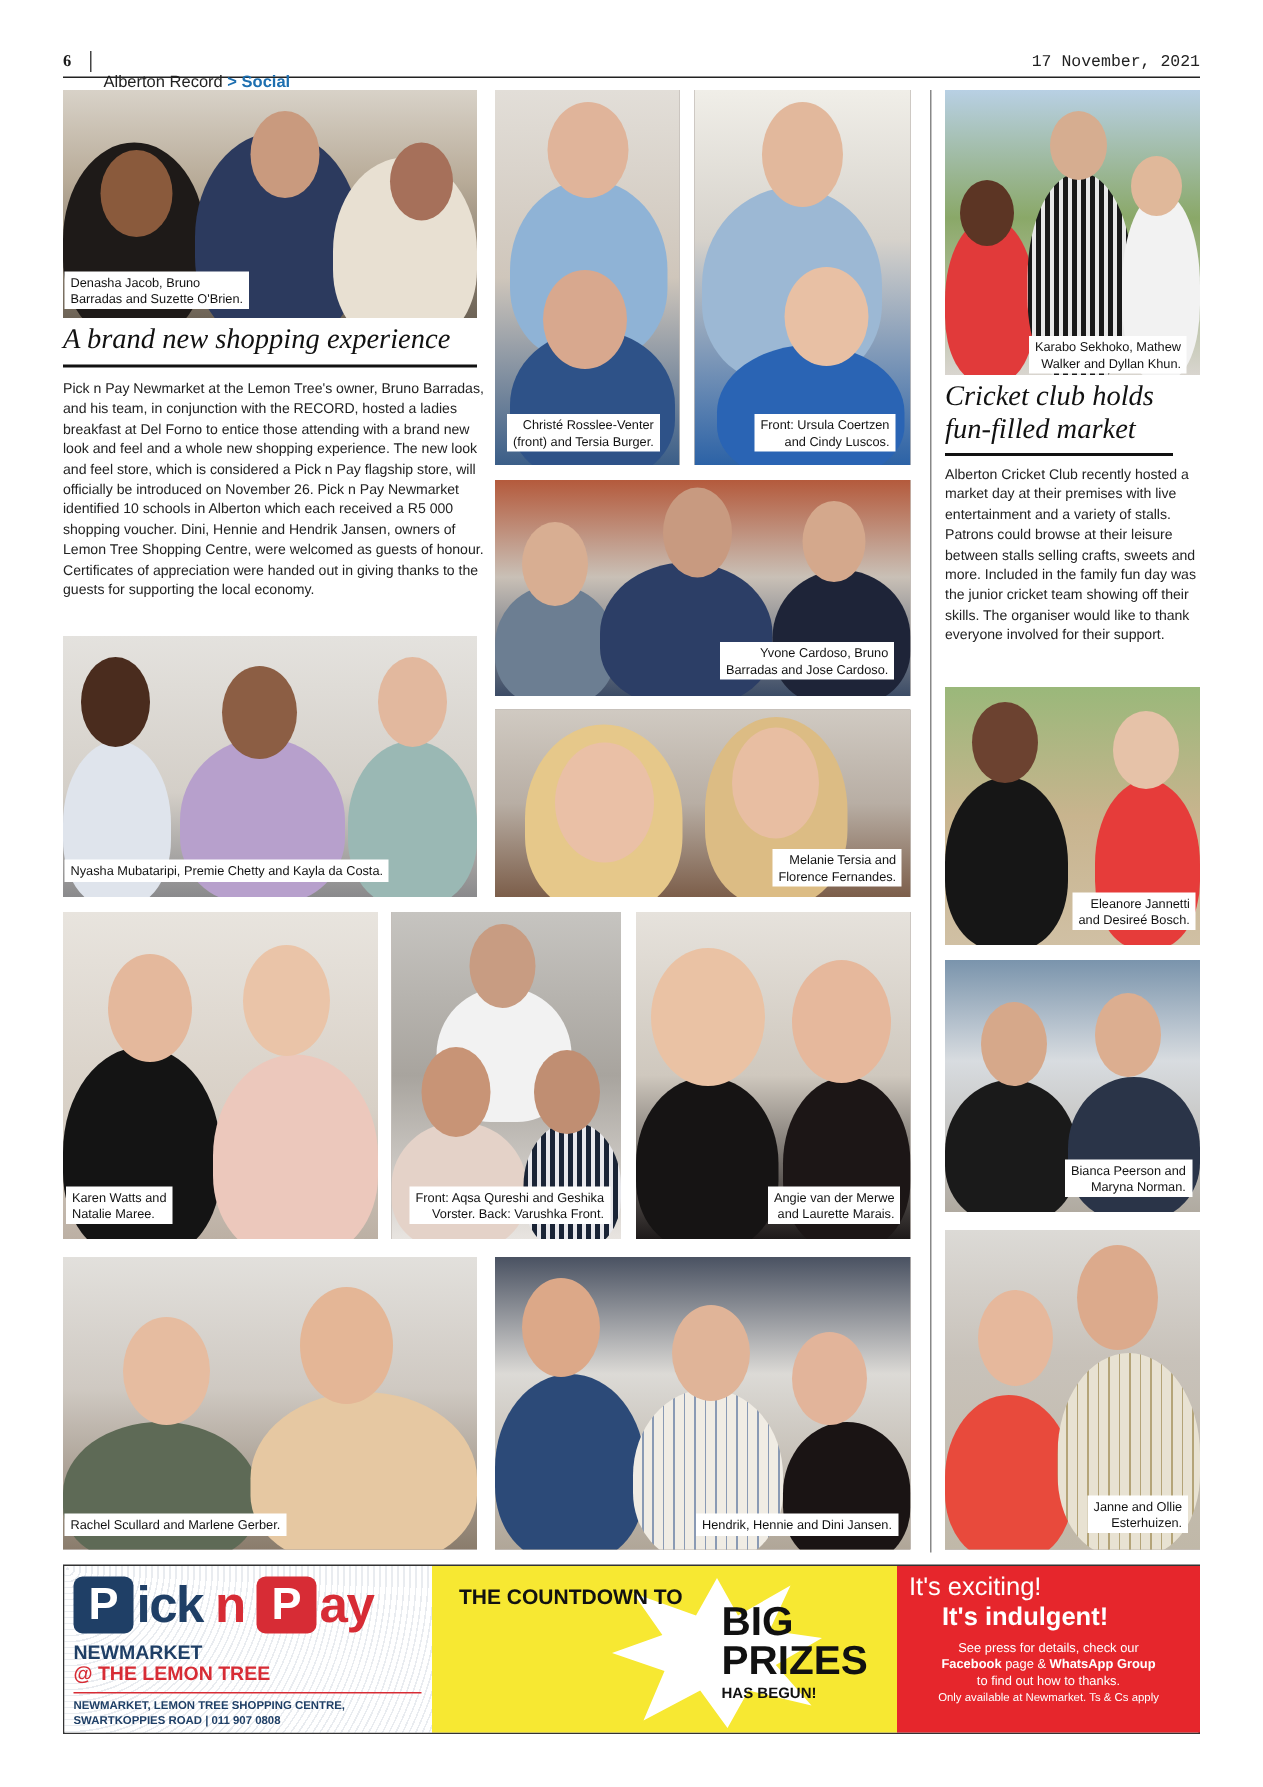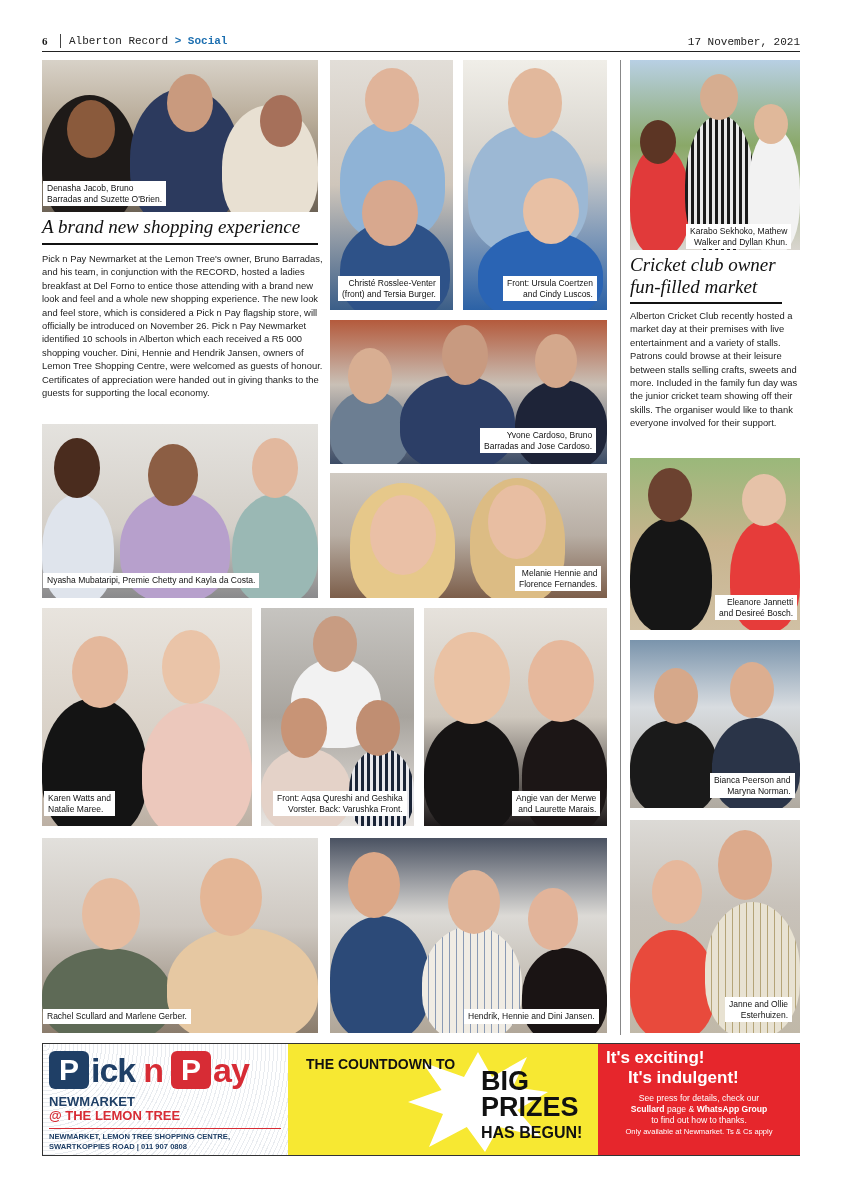--- a/index.html
+++ b/index.html
@@ -1,21 +1,21 @@
 <!DOCTYPE html>
 <html><head>
 <meta charset="utf-8">
 <style>
   * { box-sizing: border-box; margin: 0; padding: 0; }
   body { width: 842px; height: 1191px; background: #ffffff; position: relative; overflow: hidden; font-family: "Liberation Sans", sans-serif; color: #1a1a1a; }
   .abs { position: absolute; }
   .header { left: 42px; top: 34px; width: 758px; height: 18px; border-bottom: 1.5px solid #222; }
   .pgnum { left: 0; top: 1px; font-family: "Liberation Serif", serif; font-weight: bold; font-size: 11px; }
   .pgsep { left: 18px; top: 0px; width: 1px; height: 14px; background: #444; }
-  .pubname { left: 27px; top: 1px; font-family: Liberation Mono, monospace; font-size: 11px; color: #222; }
+  .pubname { left: 27px; top: 15px; font-family: Liberation Sans, sans-serif; font-size: 11px; color: #222; }
   .pubname .sec { color: #1d6fb0; font-weight: bold; }
   .date { right: 0; top: 2px; font-family: Liberation Mono, monospace; font-size: 11px; color: #222; }
   .vrule { left: 620px; top: 60px; width: 1px; height: 975px; background: #888; }
 
   .photo { position: absolute; overflow: hidden; background: #8a7f74; }
   .photo .bg { position: absolute; inset: 0; }
   .person { position: absolute; border-radius: 50% 50% 40% 40%; }
   .face { position: absolute; border-radius: 50%; }
   .cap { position: absolute; background: #ffffff; font-size: 8.5px; line-height: 10.5px; color: #111; padding: 2px 4px; white-space: nowrap; }
   .cap.r { text-align: right; }
@@ -98,21 +98,21 @@
   <div class="face" style="left:70px;top:14px;width:38px;height:46px;background:#d6ad90;"></div>
   <div class="person" style="left:118px;top:68px;width:52px;height:125px;background:#f2f2f2;"></div>
   <div class="face" style="left:124px;top:44px;width:34px;height:40px;background:#e0b89a;"></div>
   <div class="cap r" style="left:56px;top:164px;">
     <div>Karabo Sekhoko, Mathew</div>
     <div>Walker and Dyllan Khun.</div>
   </div>
 </div>
 
 <div class="abs headline" style="left:630px;top:254px;font-size:19px;line-height:22px;">
-  <div>Cricket club owner</div>
+  <div>Cricket club holds</div>
   <div>fun-filled market</div>
 </div>
 <div class="hr" style="left:630px;top:302px;width:152px;"></div>
 <div class="abs body-text" style="left:630px;top:309px;width:172px;">Alberton Cricket Club recently hosted a market day at their premises with live entertainment and a variety of stalls. Patrons could browse at their leisure between stalls selling crafts, sweets and more. Included in the family fun day was the junior cricket team showing off their skills. The organiser would like to thank everyone involved for their support.</div>
 
 <div class="photo" style="left:330px;top:320px;width:277px;height:144px;">
   <div class="bg" style="background:linear-gradient(180deg,#b45a3c 0%,#c9c0b6 45%,#3c4c66 100%);"></div>
   <div class="person" style="left:0;top:70px;width:80px;height:80px;background:#6c7e92;"></div>
   <div class="face" style="left:18px;top:28px;width:44px;height:56px;background:#d8ae92;"></div>
   <div class="person" style="left:70px;top:55px;width:115px;height:95px;background:#2c3e66;"></div>
@@ -138,21 +138,21 @@
   </div>
 </div>
 
 <div class="photo" style="left:330px;top:473px;width:277px;height:125px;">
   <div class="bg" style="background:linear-gradient(180deg,#d0cac2 0%,#b8aea4 50%,#7c5e4a 100%);"></div>
   <div class="person" style="left:20px;top:10px;width:105px;height:125px;background:#e6c88a;"></div>
   <div class="face" style="left:40px;top:22px;width:66px;height:80px;background:#eac0a6;"></div>
   <div class="person" style="left:140px;top:5px;width:95px;height:125px;background:#dcbc84;"></div>
   <div class="face" style="left:158px;top:12px;width:58px;height:74px;background:#e8bea2;"></div>
   <div class="cap r" style="left:185px;top:93px;">
-    <div>Melanie Hennie and</div>
+    <div>Melanie Tersia and</div>
     <div>Florence Fernandes.</div>
   </div>
 </div>
 
 <div class="photo" style="left:630px;top:458px;width:170px;height:172px;">
   <div class="bg" style="background:linear-gradient(180deg,#9ab87a 0%,#c8b48e 50%,#d0c0a4 100%);"></div>
   <div class="person" style="left:0;top:60px;width:82px;height:115px;background:#161616;"></div>
   <div class="face" style="left:18px;top:10px;width:44px;height:54px;background:#6c4230;"></div>
   <div class="person" style="left:100px;top:62px;width:70px;height:112px;background:#e63c3a;"></div>
   <div class="face" style="left:112px;top:16px;width:44px;height:52px;background:#e6c2a8;"></div>
@@ -263,25 +263,25 @@
     <div class="abs" style="left:6px;top:88px;font-weight:bold;font-size:7.6px;line-height:9.5px;color:#1f3f66;">
       <div>NEWMARKET, LEMON TREE SHOPPING CENTRE,</div>
       <div>SWARTKOPPIES ROAD | 011 907 0808</div>
     </div>
   </div>
   <div class="ad-mid">
     <div class="abs" style="left:120px;top:8px;width:140px;height:100px;background:#ffffff;clip-path:polygon(50% 0%,60% 25%,85% 5%,75% 35%,100% 40%,78% 58%,95% 85%,65% 75%,55% 100%,42% 75%,15% 95%,25% 62%,0% 50%,24% 38%,10% 10%,40% 25%);"></div>
     <div class="abs" style="left:18px;top:12px;font-weight:bold;font-size:14px;color:#111;">THE COUNTDOWN TO</div>
     <div class="abs" style="left:193px;top:24px;font-weight:bold;font-size:27px;line-height:26px;color:#111;">BIG</div>
     <div class="abs" style="left:193px;top:50px;font-weight:bold;font-size:27px;line-height:26px;color:#111;">PRIZES</div>
-    <div class="abs" style="left:193px;top:80px;font-weight:bold;font-size:16px;color:#111;">HAS BEGUN!</div>
+    <div class="abs" style="left:193px;top:80px;font-weight:bold;font-size:10px;color:#111;">HAS BEGUN!</div>
   </div>
   <div class="ad-right">
-    <div class="abs" style="left:8px;top:4px;font-weight:bold;font-size:17px;color:#fff;">It's exciting!</div>
+    <div class="abs" style="left:8px;top:4px;font-weight:normal;font-size:17px;color:#fff;">It's exciting!</div>
     <div class="abs" style="left:30px;top:24px;font-weight:bold;font-size:17px;color:#fff;">It's indulgent!</div>
     <div class="abs" style="left:0;top:49px;width:202px;text-align:center;font-size:8.6px;line-height:11px;color:#fff;">
       <div>See press for details, check our</div>
-      <div><b>Scullard</b><span> page &amp; </span><b>WhatsApp Group</b></div>
+      <div><b>Facebook</b><span> page &amp; </span><b>WhatsApp Group</b></div>
       <div>to find out how to thanks.</div>
       <div style="font-size:7.6px;">Only available at Newmarket. Ts &amp; Cs apply</div>
     </div>
   </div>
 </div>
 
 </body></html>

